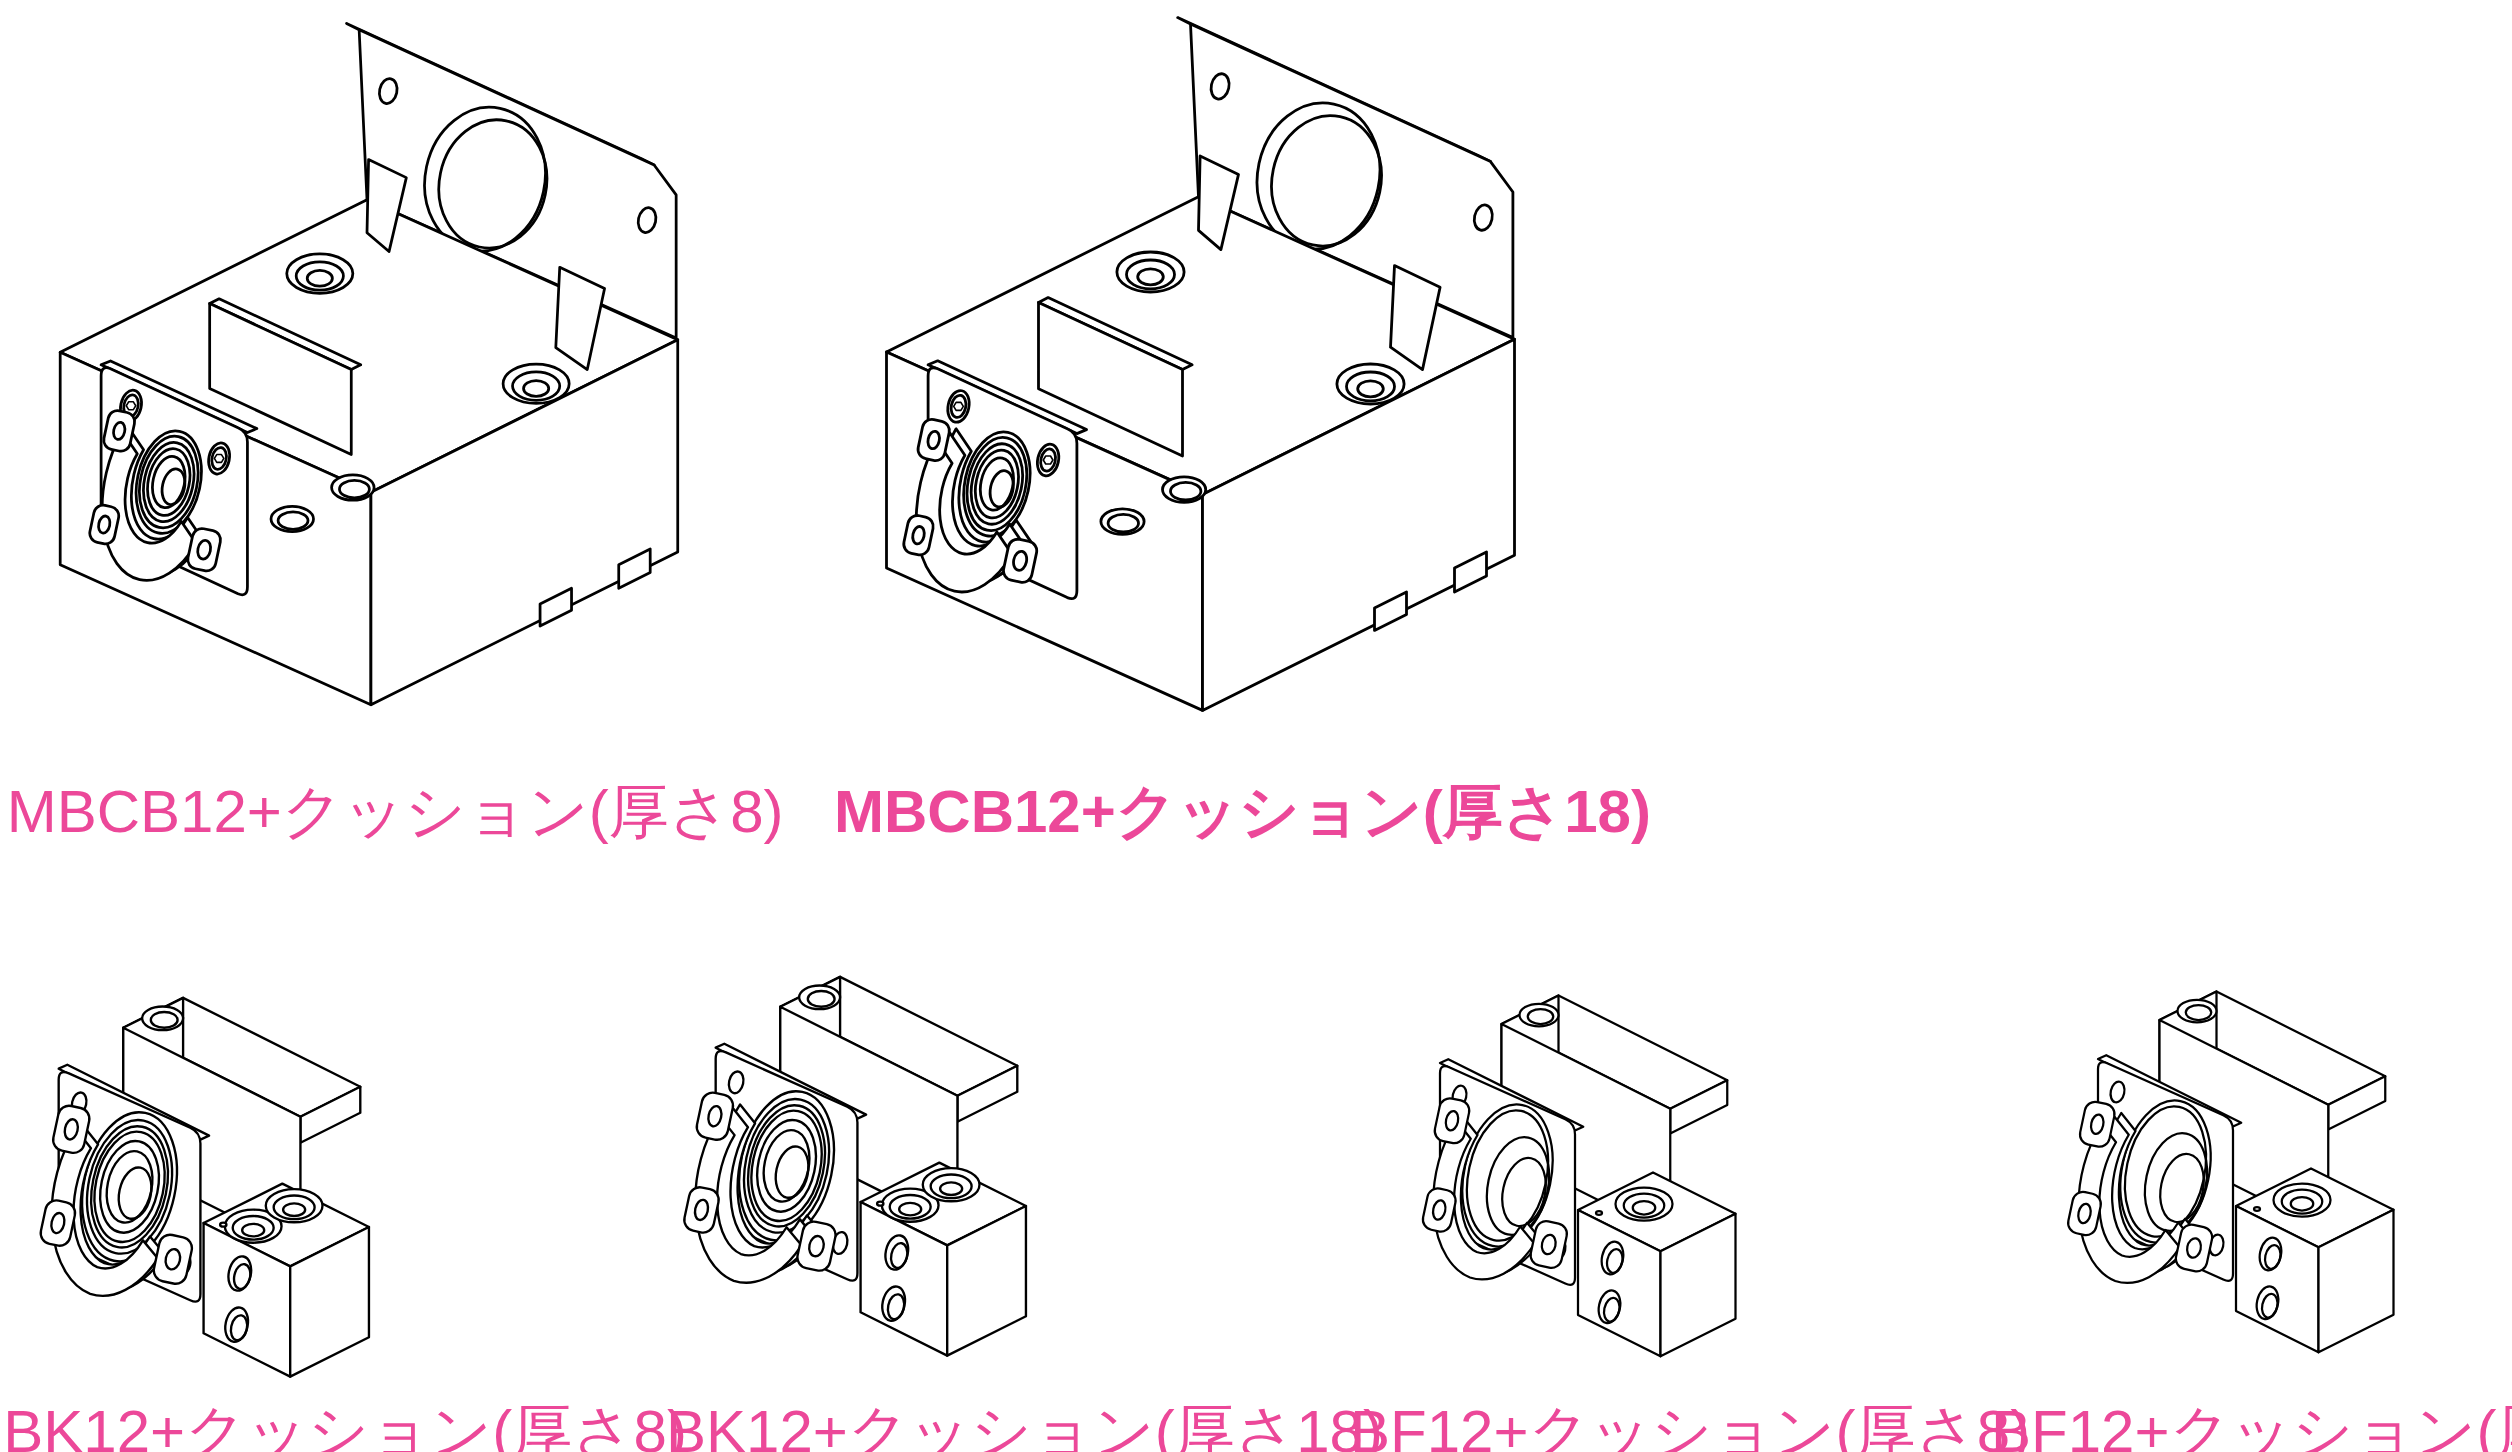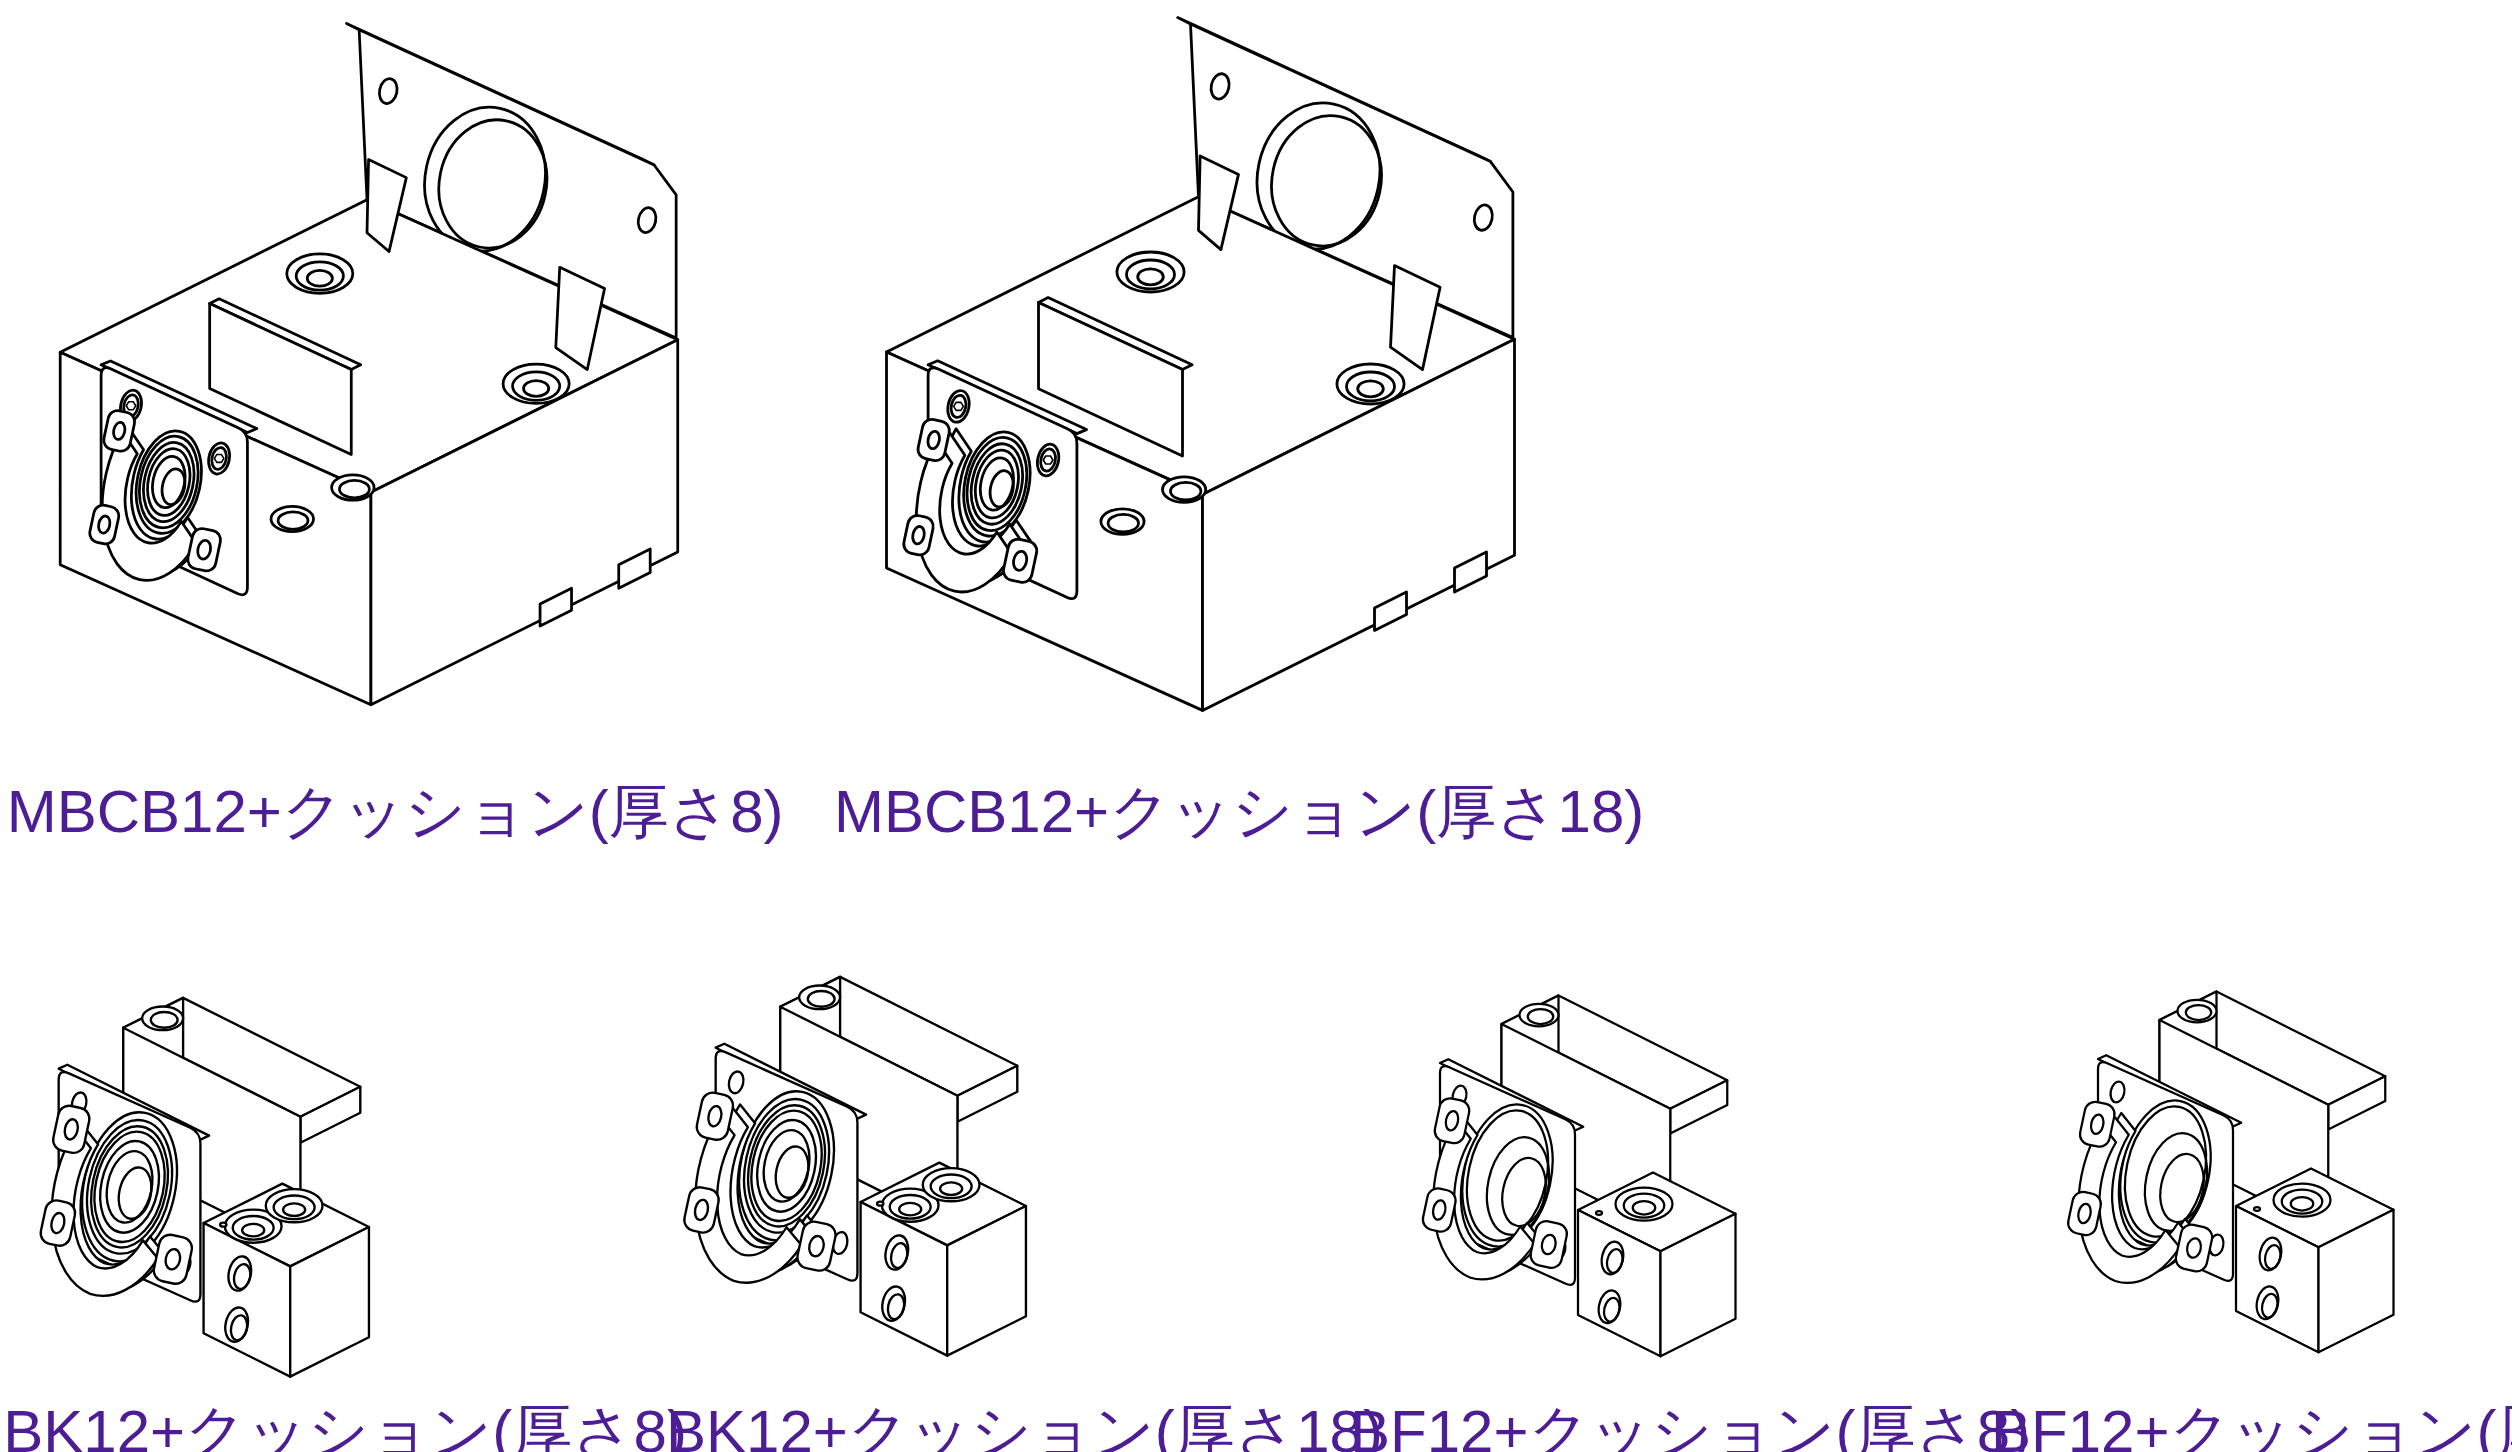--- a/index.html
+++ b/index.html
@@ -4,21 +4,21 @@
 <style>
   html,body{margin:0;padding:0;}
   body{
     width:2512px;height:1453px;background:#ffffff;position:relative;
     font-family:"Liberation Sans","DejaVu Sans",sans-serif;overflow:hidden;
   }
   .fig{position:absolute;}
   .fig svg{display:block;}
   .cad{fill:#ffffff;stroke:#000000;stroke-linejoin:round;stroke-linecap:round;}
   .caption{
-    position:absolute;color:#4c1d95;font-size:60px;letter-spacing:0px;
+    position:absolute;color:#ec4899;font-size:60px;letter-spacing:0px;
     white-space:nowrap;font-family:"Liberation Sans","DejaVu Sans",sans-serif;
   }
 </style>
 </head>
 <body>
 
 <div class="fig" style="left:12.5px;top:8.3px;">
 <svg width="708" height="720" viewBox="0 0 900 900">
  <g class="cad" stroke-width="3.5">
 
@@ -332,18 +332,18 @@
     <ellipse cx="37" cy="348" rx="8" ry="13" transform="rotate(12 37 348)"></ellipse>
     <rect x="162" y="364" width="42" height="60" rx="14" transform="rotate(12 183 394)"></rect>
     <ellipse cx="183" cy="394" rx="9" ry="13" transform="rotate(12 183 394)"></ellipse>
    </g>
   </g>
  </g>
 </svg>
 </div>
 
 <div class="caption" style="left:6.7px;top:772px;">MBCB12+クッション(厚さ8)</div>
-<div class="caption" style="left:834px;top:772px;">MBCB12+クッション(厚さ18)</div>
+<div class="caption" style="left:834px;top:772px;font-weight:bold;">MBCB12+クッション(厚さ18)</div>
 <div class="caption" style="left:3.3px;top:1392px;">BK12+クッション(厚さ8)</div>
 <div class="caption" style="left:666px;top:1392px;">BK12+クッション(厚さ18)</div>
 <div class="caption" style="left:1350px;top:1392px;">BF12+クッション(厚さ8)</div>
 <div class="caption" style="left:1991px;top:1392px;">BF12+クッション(厚さ18)</div>
 
 
 </body></html>

